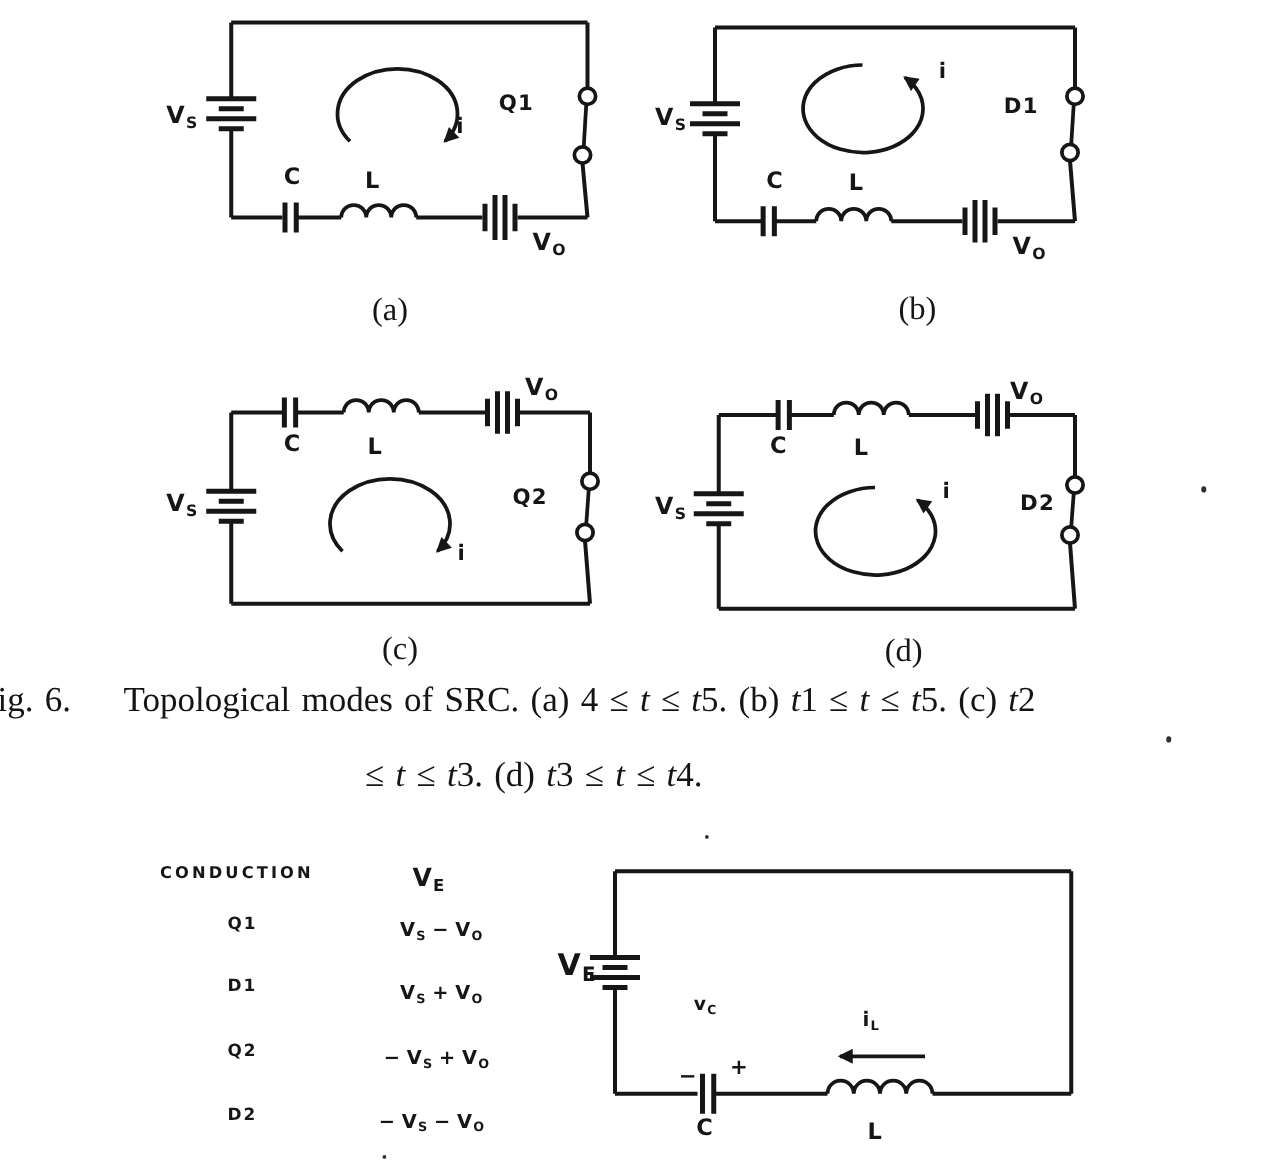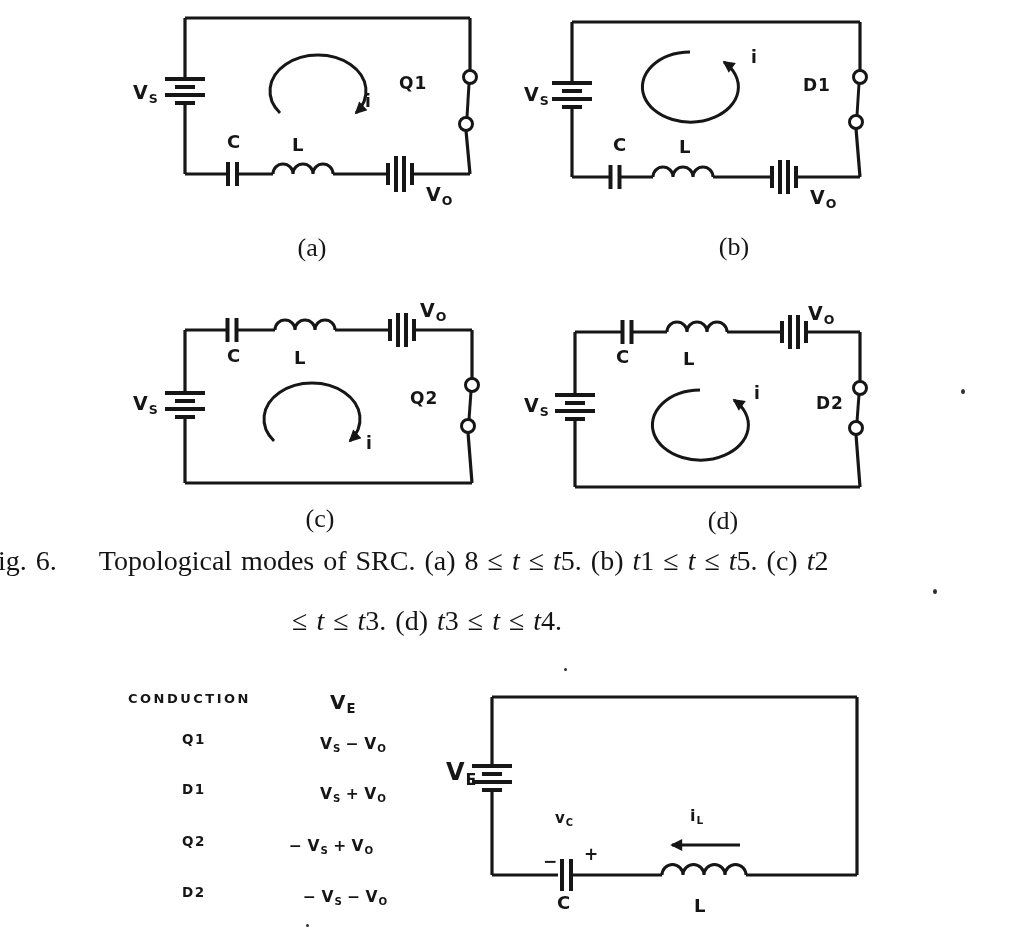--- a/index.html
+++ b/index.html
@@ -199,35 +199,35 @@
   </svg>
   <span class="lbl f19" style="left:9px;top:101px"><span>V</span><span class="sub">S</span></span>
   <span class="lbl f17" style="left:301px;top:100px">D2</span>
   <span class="lbl f18" style="left:101px;top:53px">C</span>
   <span class="lbl f18" style="left:168px;top:55px">L</span>
   <span class="lbl f19" style="left:293px;top:9px"><span>V</span><span class="sub">O</span></span>
   <span class="lbl f17" style="left:239px;top:90px">i</span>
   <span class="tag" style="left:176px;top:213px">(d)</span>
 </div>
 
-<span class="capline" style="left:-2px;top:546px"><span>ig. 6.</span><span>  Topological modes of SRC. (a) 8 ≤ </span><span class="it">t</span><span> ≤ </span><span class="it">t</span><span>5. (b) </span><span class="it">t</span><span>1 ≤ </span><span class="it">t</span><span> ≤ </span><span class="it">t</span><span>5. (c) </span><span class="it">t</span><span>2</span></span>
+<span class="capline" style="left:-2px;top:546px"><span>ig. 6.</span><span>  Topological modes of SRC. (a) 4 ≤ </span><span class="it">t</span><span> ≤ </span><span class="it">t</span><span>5. (b) </span><span class="it">t</span><span>1 ≤ </span><span class="it">t</span><span> ≤ </span><span class="it">t</span><span>5. (c) </span><span class="it">t</span><span>2</span></span>
 <span class="capline" style="left:292px;top:606px"><span>≤ </span><span class="it">t</span><span> ≤ </span><span class="it">t</span><span>3. (d) </span><span class="it">t</span><span>3 ≤ </span><span class="it">t</span><span> ≤ </span><span class="it">t</span><span>4.</span></span>
 
 <div class="abs" style="left:128px;top:692px;width:290px;height:240px">
   <span class="lbl tbl-h1" style="left:0;top:0">CONDUCTION</span>
   <span class="lbl tbl-ve" style="left:202px;top:0"><span>V</span><span class="sub">E</span></span>
 
   <span class="lbl tbl-dev" style="left:54px;top:41px">Q1</span>
   <span class="lbl tbl-f" style="left:192px;top:45px"><span>V</span><span class="sub">S</span><span> − </span><span>V</span><span class="sub">O</span></span>
 
   <span class="lbl tbl-dev" style="left:54px;top:91px">D1</span>
   <span class="lbl tbl-f" style="left:192px;top:95px"><span>V</span><span class="sub">S</span><span> + </span><span>V</span><span class="sub">O</span></span>
 
   <span class="lbl tbl-dev" style="left:54px;top:143px">Q2</span>
-  <span class="lbl tbl-f" style="left:161px;top:147px"><span>− V</span><span class="sub">S</span><span> + </span><span>V</span><span class="sub">O</span></span>
+  <span class="lbl tbl-f" style="left:179px;top:147px"><span>− V</span><span class="sub">S</span><span> + </span><span>V</span><span class="sub">O</span></span>
 
   <span class="lbl tbl-dev" style="left:54px;top:194px">D2</span>
   <span class="lbl tbl-f" style="left:175px;top:198px"><span>− V</span><span class="sub">S</span><span> − </span><span>V</span><span class="sub">O</span></span>
 </div>
 
 <div class="circuit equiv" style="left:440px;top:660px;width:450px;height:280px">
   <svg width="450" height="280" viewBox="0 0 450 280">
     <defs>
       <marker id="ah-e" viewBox="0 0 10 10" refX="8.5" refY="5" markerWidth="14" markerHeight="12" orient="auto" markerUnits="userSpaceOnUse">
         <path d="M0,0 L10,5 L0,10 Z" fill="#161616"></path>
@@ -243,21 +243,21 @@
         <line x1="42" y1="130" x2="62" y2="130"></line>
     </g>
     <g class="plate">
       <line x1="122" y1="199" x2="122" y2="231"></line>
         <line x1="131" y1="199" x2="131" y2="231"></line>
     </g>
     <path class="sym" d="M222,215 a10.5,10.5 0 0 1 21,0 a10.5,10.5 0 0 1 21,0 a10.5,10.5 0 0 1 21,0 a10.5,10.5 0 0 1 21,0"></path>
     <path class="arrow" d="M300,185 H232" marker-end="url(#ah-e)"></path>
   </svg>
   <span class="lbl f24" style="left:6px;top:100px"><span>V</span><span class="sub">E</span></span>
-  <span class="lbl f15" style="left:115px;top:151px"><span>v</span><span class="sub">C</span></span>
+  <span class="lbl f15" style="left:115px;top:136px"><span>v</span><span class="sub">C</span></span>
   <span class="lbl f17" style="left:103px;top:193px">−</span>
   <span class="lbl f17" style="left:144px;top:186px">+</span>
   <span class="lbl f18" style="left:117px;top:234px">C</span>
   <span class="lbl f18" style="left:254px;top:237px">L</span>
   <span class="lbl f16" style="left:250px;top:148px"><span>i</span><span class="sub">L</span></span>
 </div>
 
 <div class="dot" style="left:961px;top:389px"></div>
 <div class="dot" style="left:933px;top:589px"></div>
 <div class="dot" style="left:564px;top:668px;width:3px;height:3px"></div>

